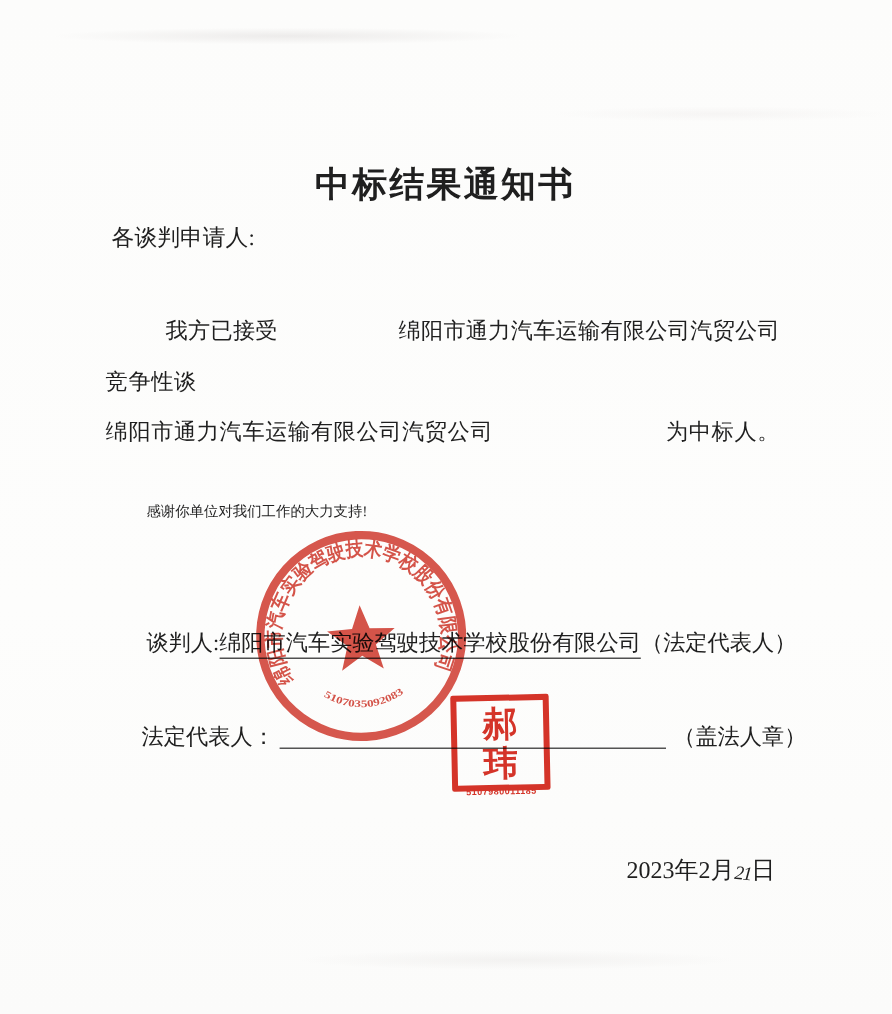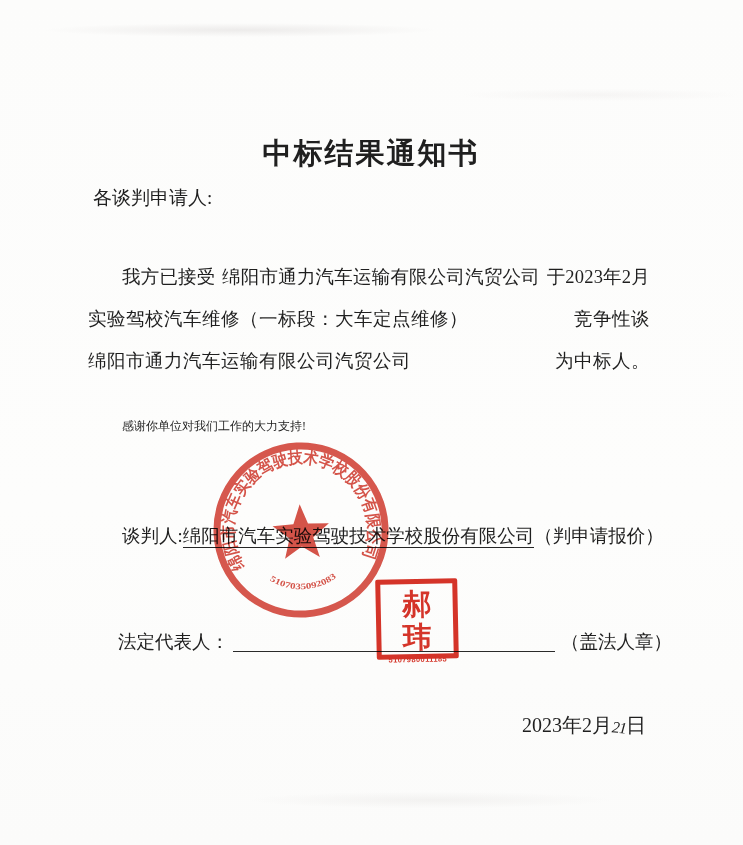--- a/index.html
+++ b/index.html
@@ -23,26 +23,26 @@
   }
   .salutation{ position:absolute; left:93px; top:185px; font-size:19px; }
   .para{ position:absolute; left:88px; top:256px; width:562px; }
   .pline{
     font-size:18.5px; line-height:42px; white-space:nowrap;
     display:flex; justify-content:space-between;
   }
   .pline span,.pline b{ display:inline; }
   
   .pline{ letter-spacing:0.5px; }
-  .pline.indent{ margin-left:34px; letter-spacing:0.2px;text-align:center; }
+  .pline.indent{ margin-left:50px; letter-spacing:0.2px;text-align:center; }
   .pline b{ font-weight:400; }
   .thanks{ position:absolute; left:122px; top:418px; font-size:12px; }
   .negotiator{ position:absolute; left:122px; top:523px; font-size:18.5px; white-space:nowrap; }
   .negotiator .uname{ border-bottom:1.6px solid #252525; padding-bottom:1px; }
-  .legal{ position:absolute; left:118px; top:601px; font-size:18.5px; white-space:nowrap; display:flex; align-items:center;margin-top:28px; }
+  .legal{ position:absolute; left:118px; top:601px; font-size:18.5px; white-space:nowrap; display:flex; align-items:center; }
   .legal .rule{ display:inline-block; width:322px; border-bottom:1.6px solid #2a2a2a; align-self:flex-end; height:20px; margin:0 6px 2px 4px; }
   .dateline{ position:absolute; left:522px; top:712px; font-size:20px; white-space:nowrap; }
   .hand{
     display:inline-block; font-size:16px; font-style:italic;
     transform:rotate(5deg) translateY(1px); letter-spacing:-1px;
   }
   
   .seal{
     position:absolute; left:212px; top:441px; width:178px; height:178px;
     mix-blend-mode:multiply; opacity:.93; transform:rotate(-3deg); z-index:3;
@@ -70,35 +70,33 @@
 <div class="page">
 
   <div class="title">中标结果通知书</div>
 
   <div class="salutation">各谈判申请人:</div>
 
   <div class="para">
     <div class="pline indent">
         <span>我方已接受</span>
         <b>绵阳市通力汽车运输有限公司汽贸公司</b>
-        <span>于2023年2月</span>
       </div>
     <div class="pline">
-        <b>实验驾校汽车维修（一标段：大车定点维修）</b>
         <span>竞争性谈</span>
       </div>
     <div class="pline">
         <b>绵阳市通力汽车运输有限公司汽贸公司</b>
         <span>为中标人。</span>
       </div>
   </div>
 
   <div class="thanks">感谢你单位对我们工作的大力支持!</div>
 
-  <div class="negotiator"><span>谈判人:</span><span class="uname">绵阳市汽车实验驾驶技术学校股份有限公司</span><span>（判申请报价）</span></div>
+  <div class="negotiator"><span>谈判人:</span><span class="uname">绵阳市汽车实验驾驶技术学校股份有限公司</span><span>（法定代表人）</span></div>
 
   <div class="legal">
     <span>法定代表人：</span>
     <span class="rule"></span>
     <span>（盖法人章）</span>
   </div>
 
   <svg class="seal" viewBox="0 0 180 180" aria-hidden="true">
     <circle cx="90" cy="90" r="85" fill="none" stroke="#cf362a" stroke-width="7" stroke-opacity="0.9"></circle>
     <defs>

